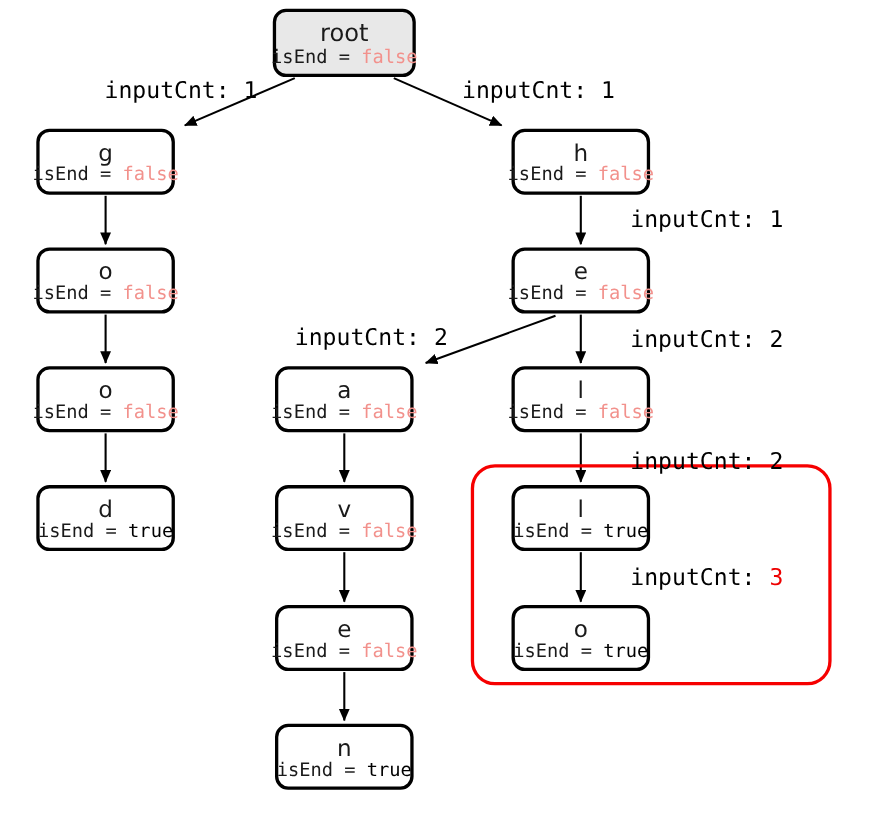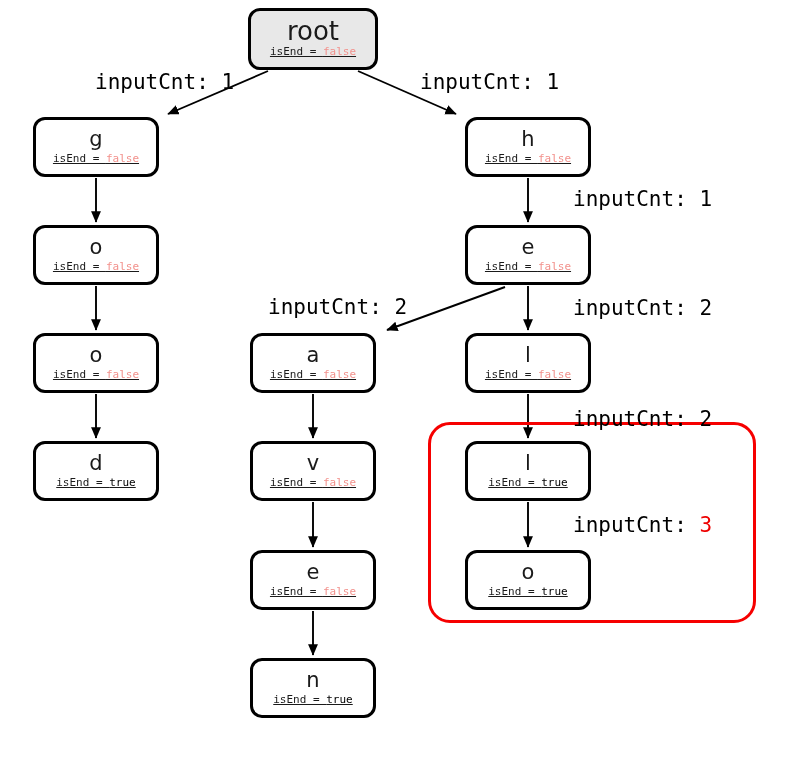--- a/index.html
+++ b/index.html
@@ -27,27 +27,26 @@
     z-index:3;
   }
   .node.root{background:#e8e8e8;}
   .node .nlabel{
     font-size:21px;
     line-height:22px;
     color:#1a1a1a;
     font-family:"DejaVu Sans","Liberation Sans",sans-serif;
     margin-bottom:1px;
   }
-  .node.root .nlabel{font-size:26px;line-height:24px;}
+  .node.root .nlabel{font-size:22px;line-height:24px;}
   .node .nflag{
-    font-size:11px;
+    font-size:17px;
     line-height:16px;
     color:#1a1a1a;
     white-space:nowrap;
-    text-decoration:underline;
   }
   .node .nflag .v-false{color:#f2918c;}
   .node .nflag .v-true{color:#000000;}
 
   .elabel{
     position:absolute;
     font-size:21px;
     line-height:16px;
     color:#000000;
     white-space:nowrap;

